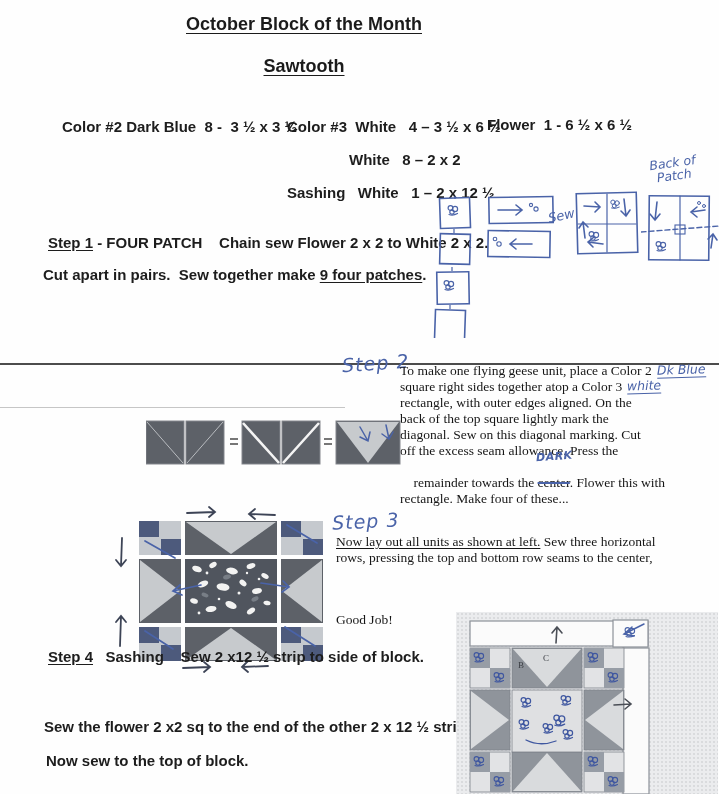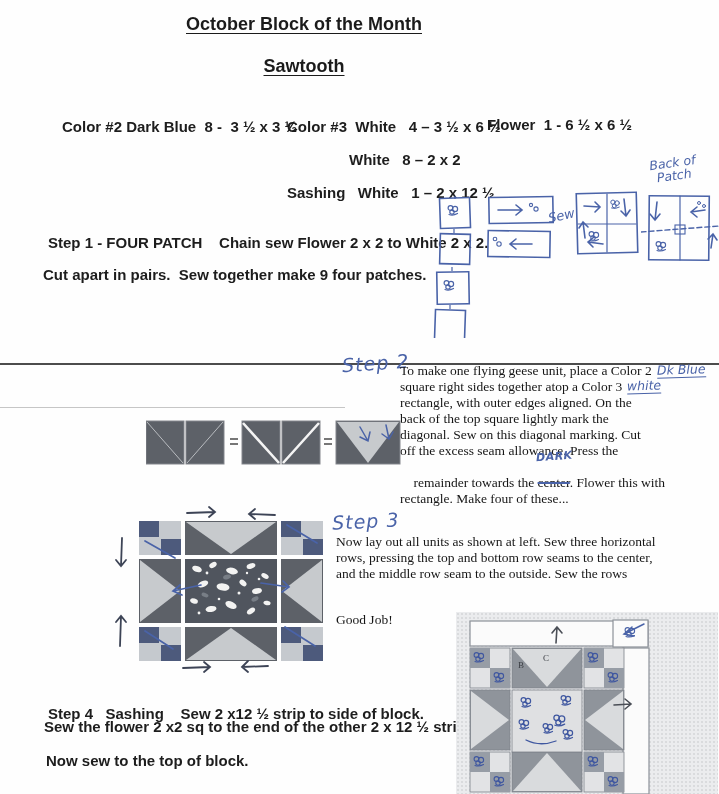--- a/index.html
+++ b/index.html
@@ -4,21 +4,21 @@
 <style>
   html,body{margin:0;padding:0;}
   #page{position:relative;width:719px;height:794px;background:#fefefe;overflow:hidden;
         font-family:"Liberation Sans",sans-serif;}
   .abs{position:absolute;}
   .sans{font-family:"Liberation Sans",sans-serif;font-weight:600;font-size:15px;color:#1d1d1d;white-space:pre;}
   .serif{font-family:"Liberation Serif",serif;font-size:13.5px;color:#161616;white-space:pre;}
   .title{font-family:"Liberation Sans",sans-serif;font-weight:600;font-size:18px;color:#1b1b1b;
          text-decoration:underline;text-underline-offset:3px;}
   .center{left:0;width:608px;text-align:center;}
-  .u{text-underline-offset:2px;}
+  .u{text-decoration:underline;text-underline-offset:2px;}
   .hw{font-family:"DejaVu Sans",sans-serif;font-style:italic;color:#4a63a8;}
   .hw-step{font-size:19px;letter-spacing:1px;}
   .hw-inline{display:inline-block;font-size:12.5px;margin-left:5px;border-bottom:1.3px solid #4a63a8;
              transform:rotate(-2deg) translateY(-1px);}
   .struck{text-decoration:line-through;text-decoration-color:#4a63a8;text-decoration-thickness:2px;}
   .seam{background:rgba(45,45,45,.85);}
   .seam-faint{background:#c6c6c6;}
   .illus{background-color:#ebecee;
          background-image:radial-gradient(circle,#d3d5d8 0.6px,transparent 1px);
          background-size:4px 4px;overflow:hidden;}
@@ -154,21 +154,20 @@
       <g stroke="#4a63a8" stroke-width="1.5" fill="none" stroke-linecap="round">
         <path d="M214,9 L222,23 M214,19 L222,23 L224,14"></path>
         <path d="M240,7 L243,21 M236,16 L243,21 L247,14"></path>
       </g>
     </g>
   </svg>
 
   <div class="abs hw hw-step" style="left:332px;top:510px;transform:rotate(-3deg)">Step 3</div>
   <div class="abs serif" style="left:336px;top:534px"><span class="u">Now lay out all units as shown at left.</span><span> Sew three horizontal</span></div>
   <div class="abs serif" style="left:336px;top:550px">rows, pressing the top and bottom row seams to the center,</div>
-  <div class="abs serif" style="left:336px;top:566px">and the middle row seam to the outside. Sew the rows</div>
   <div class="abs serif" style="left:336px;top:612px">Good Job!</div>
 
   <svg class="abs" style="left:139px;top:521px" width="184" height="140" viewBox="0 0 184 140">
 
     <g>
       <rect x="0" y="0" width="42" height="34" fill="#c5c9ce"></rect>
       <rect x="0" y="0" width="20" height="16" fill="#4d5a7c"></rect>
         <rect x="22" y="18" width="20" height="16" fill="#4d5a7c"></rect>
     </g>
     <g>
@@ -263,21 +262,21 @@
         <path d="M17,148 L18,118 M13,124 L18,118 L23,124"></path>
       </g>
     <g>
         <path d="M80,170 L107,169 M101,164 L107,169 L101,174"></path>
       </g>
     <g>
         <path d="M165,168 L139,169 M145,163 L139,169 L145,174"></path>
       </g>
   </svg>
 
-  <div class="abs sans" style="left:48px;top:705px"><span class="u">Step 4</span><span>   Sashing    Sew 2 x12 ½ strip to side of block.</span></div>
+  <div class="abs sans" style="left:48px;top:648px"><span class="u">Step 4</span><span>   Sashing    Sew 2 x12 ½ strip to side of block.</span></div>
   <div class="abs sans" style="left:44px;top:718px">Sew the flower 2 x2 sq to the end of the other 2 x 12 ½ strip.</div>
   <div class="abs sans" style="left:46px;top:752px">Now sew to the top of block.</div>
 
   <div class="abs illus" style="left:456px;top:612px;width:262px;height:182px">
     <svg width="262" height="182" viewBox="0 0 262 182">
 
       <rect x="14" y="9" width="178" height="25" fill="#fbfbfb" stroke="#8d9299" stroke-width="1.2"></rect>
       <rect x="157" y="8" width="35" height="27" fill="#fbfbfb" stroke="#8d9299" stroke-width="1.2"></rect>
       <rect x="167" y="36" width="26" height="146" fill="#fbfbfb" stroke="#8d9299" stroke-width="1.2"></rect>
       <use href="#fl" x="168" y="14" stroke="#4a63a8" stroke-width="1.1"></use>

